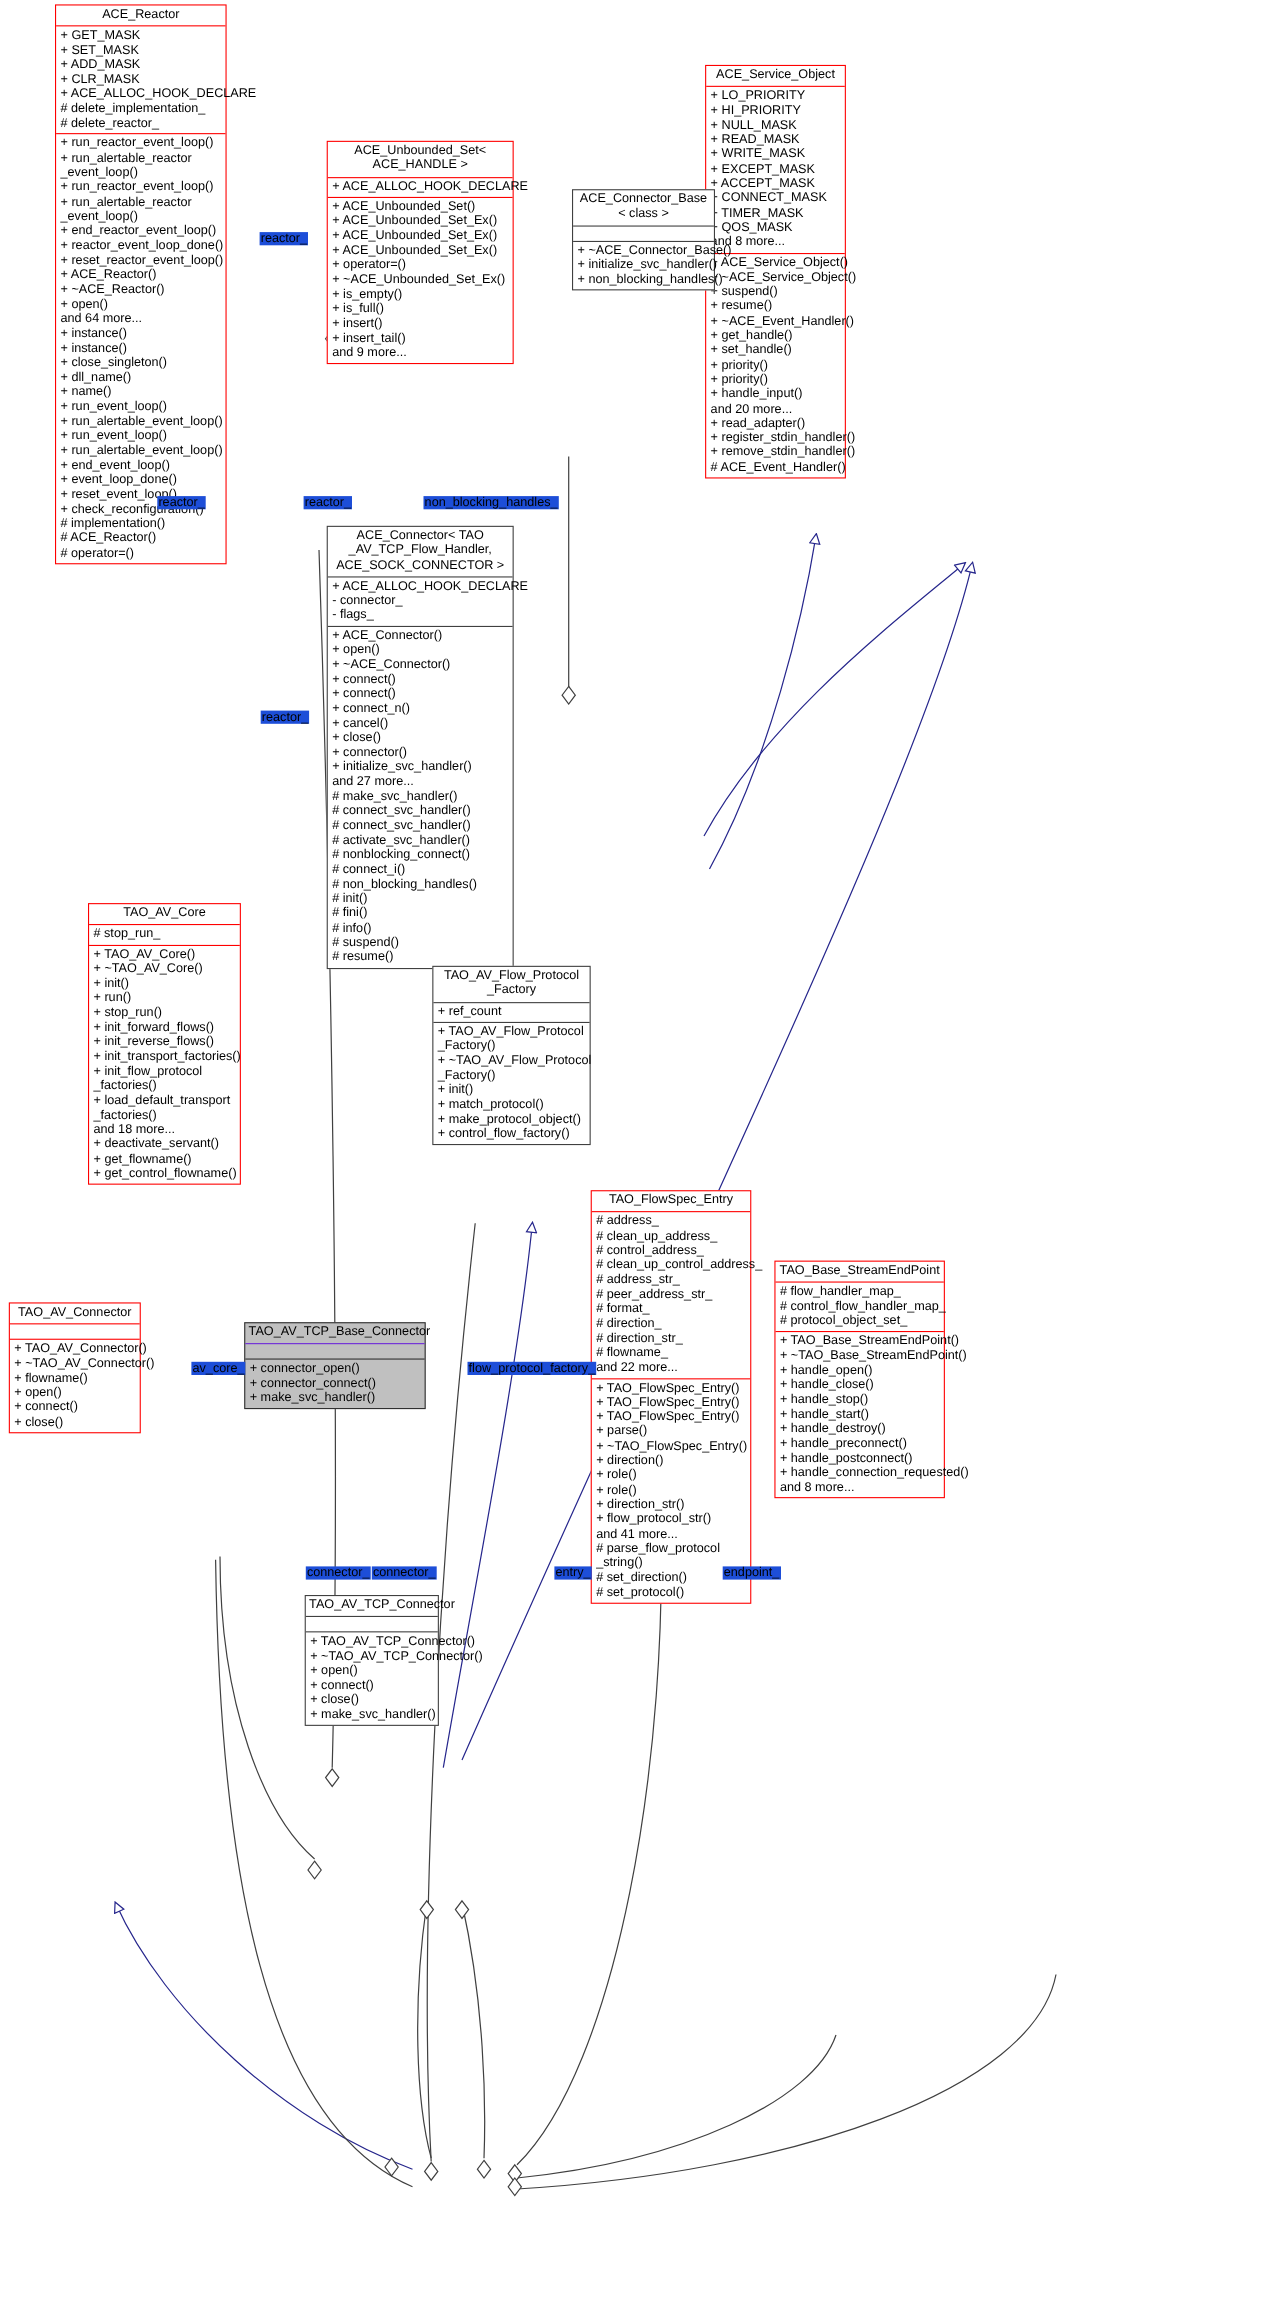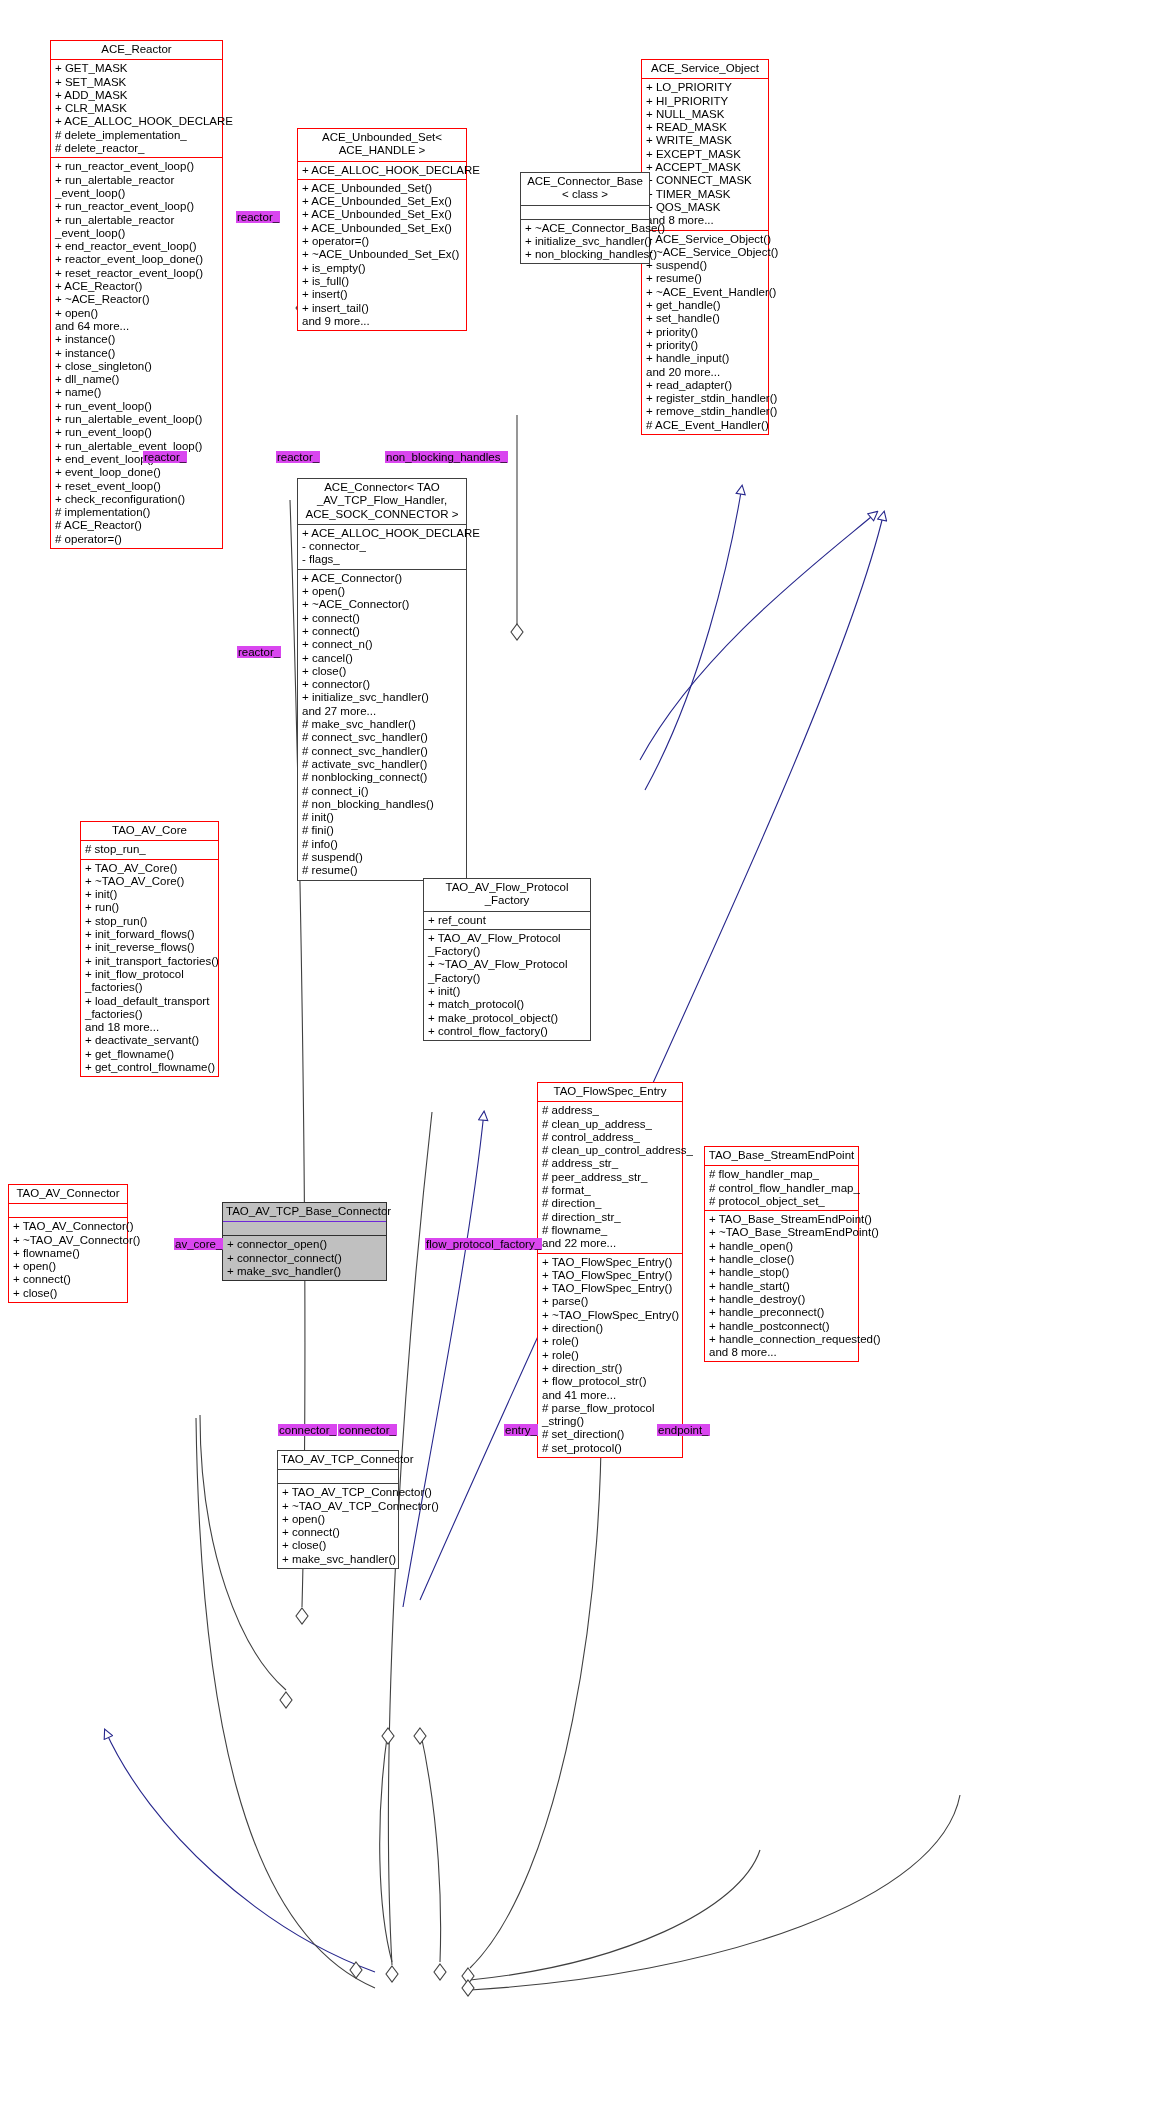--- a/index.html
+++ b/index.html
@@ -57,21 +57,21 @@
   }
   .uml .row {
     white-space: pre;
     overflow: visible;
   }
   
   .elabel {
     position: absolute;
     font-size: 11.5px;
     color: #000000;
-    background: #d946ef;
+    background: #1d4ed8;
     padding: 0 1px;
     white-space: nowrap;
     z-index: 6;
   }
   
   #edges {
     position: absolute;
     left: 0; top: 0;
     width: 1161px;
     height: 2101px;
@@ -149,21 +149,21 @@
   <div class="elabel" style="left:276px;top:451px;">reactor_</div>
   <div class="elabel" style="left:237px;top:646px;">reactor_</div>
   <div class="elabel" style="left:385px;top:451px;">non_blocking_handles_</div>
   <div class="elabel" style="left:174px;top:1238px;">av_core_</div>
   <div class="elabel" style="left:425px;top:1238px;">flow_protocol_factory_</div>
   <div class="elabel" style="left:504px;top:1424px;">entry_</div>
   <div class="elabel" style="left:657px;top:1424px;">endpoint_</div>
   <div class="elabel" style="left:278px;top:1424px;">connector_</div>
   <div class="elabel" style="left:338px;top:1424px;">connector_</div>
 
-  <div class="uml red" style="left:50px;top:4px;width:173px;margin-top:36px;">
+  <div class="uml red" style="left:50px;top:4px;width:156px;">
     <div class="title">ACE_Reactor</div>
     <div class="attrs">
         <div class="row">+ GET_MASK</div>
         <div class="row">+ SET_MASK</div>
         <div class="row">+ ADD_MASK</div>
         <div class="row">+ CLR_MASK</div>
         <div class="row">+ ACE_ALLOC_HOOK_DECLARE</div>
         <div class="row"># delete_implementation_</div>
         <div class="row"># delete_reactor_</div>
       </div>
@@ -320,21 +320,21 @@
         <div class="row">_factories()</div>
         <div class="row">+ load_default_transport</div>
         <div class="row">_factories()</div>
         <div class="row">and 18 more...</div>
         <div class="row">+ deactivate_servant()</div>
         <div class="row">+ get_flowname()</div>
         <div class="row">+ get_control_flowname()</div>
       </div>
   </div>
 
-  <div class="uml black" style="left:393px;top:878px;width:168px;margin-left:30px;">
+  <div class="uml black" style="left:393px;top:878px;width:144px;">
     <div class="title">TAO_AV_Flow_Protocol
 _Factory</div>
     <div class="attrs">
         <div class="row">+ ref_count</div>
       </div>
     <div class="ops">
         <div class="row">+ TAO_AV_Flow_Protocol</div>
         <div class="row">_Factory()</div>
         <div class="row">+ ~TAO_AV_Flow_Protocol</div>
         <div class="row">_Factory()</div>

